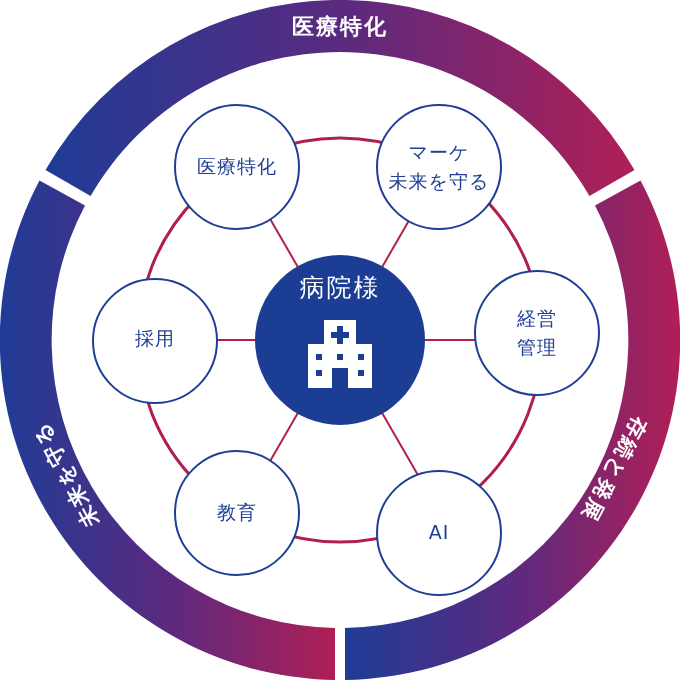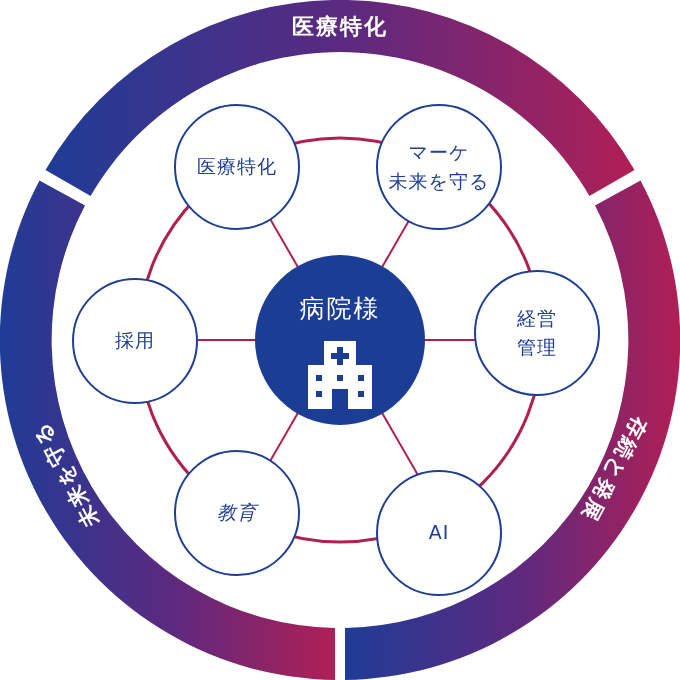--- a/index.html
+++ b/index.html
@@ -7,21 +7,21 @@
          font-family: "DejaVu Sans", "Liberation Sans", sans-serif; }
   #diagram { position: absolute; left: 0; top: 0; width: 680px; height: 680px; }
   .node { position: absolute; width: 126px; height: 126px; border-radius: 50%;
           background: #fff; border: 2px solid #1f3e96; box-sizing: border-box;
           display: flex; align-items: center; justify-content: center; text-align: center;
           color: #1f3e96; font-size: 19px; line-height: 1.55; letter-spacing: 1px; }
   .node span { white-space: pre-line; }
   .center { position: absolute; left: 255px; top: 255px; width: 170px; height: 170px;
             border-radius: 50%; background: #1c3d94; color: #fff;
             display: flex; flex-direction: column; align-items: center; }
-  .center-label { margin-top: 37px; font-size: 25px; letter-spacing: 2px; }
+  .center-label { margin-top: 16px; font-size: 25px; letter-spacing: 2px; }
   .center-icon { margin-top: 14px; }
 </style>
 </head>
 <body>
 
 <svg id="diagram" viewBox="0 0 680 680" xmlns="http://www.w3.org/2000/svg">
   <defs>
     <linearGradient id="ringGrad" x1="0" y1="0" x2="1" y2="0">
       <stop offset="0" stop-color="#1f3c96"></stop>
       <stop offset="0.5" stop-color="#5a2a80"></stop>
@@ -68,24 +68,24 @@
   <span>マーケ
 未来を守る</span>
 </div>
 <div class="node" style="left:474px; top:270px;">
   <span>経営
 管理</span>
 </div>
 <div class="node" style="left:376px; top:470px;">
   <span>AI</span>
 </div>
-<div class="node" style="left:174px; top:450px;font-style:italic;">
+<div class="node" style="left:174px; top:450px;">
   <span>教育</span>
 </div>
-<div class="node" style="left:72px; top:278px;">
+<div class="node" style="left:92px; top:278px;font-family:Liberation Mono, monospace;">
   <span>採用</span>
 </div>
 
 <div class="center">
   <div class="center-label">病院様</div>
   <svg class="center-icon" width="72" height="72" viewBox="0 0 72 72">
     <path fill="#ffffff" d="M20 2 H52 V26 H68 V70 H4 V26 H20 Z"></path>
     <path fill="#1c3d94" d="M33 8 H39 V14 H45 V20 H39 V26 H33 V20 H27 V14 H33 Z"></path>
     <rect fill="#1c3d94" x="12" y="36" width="6" height="6"></rect>
     <rect fill="#1c3d94" x="33" y="36" width="6" height="6"></rect>

